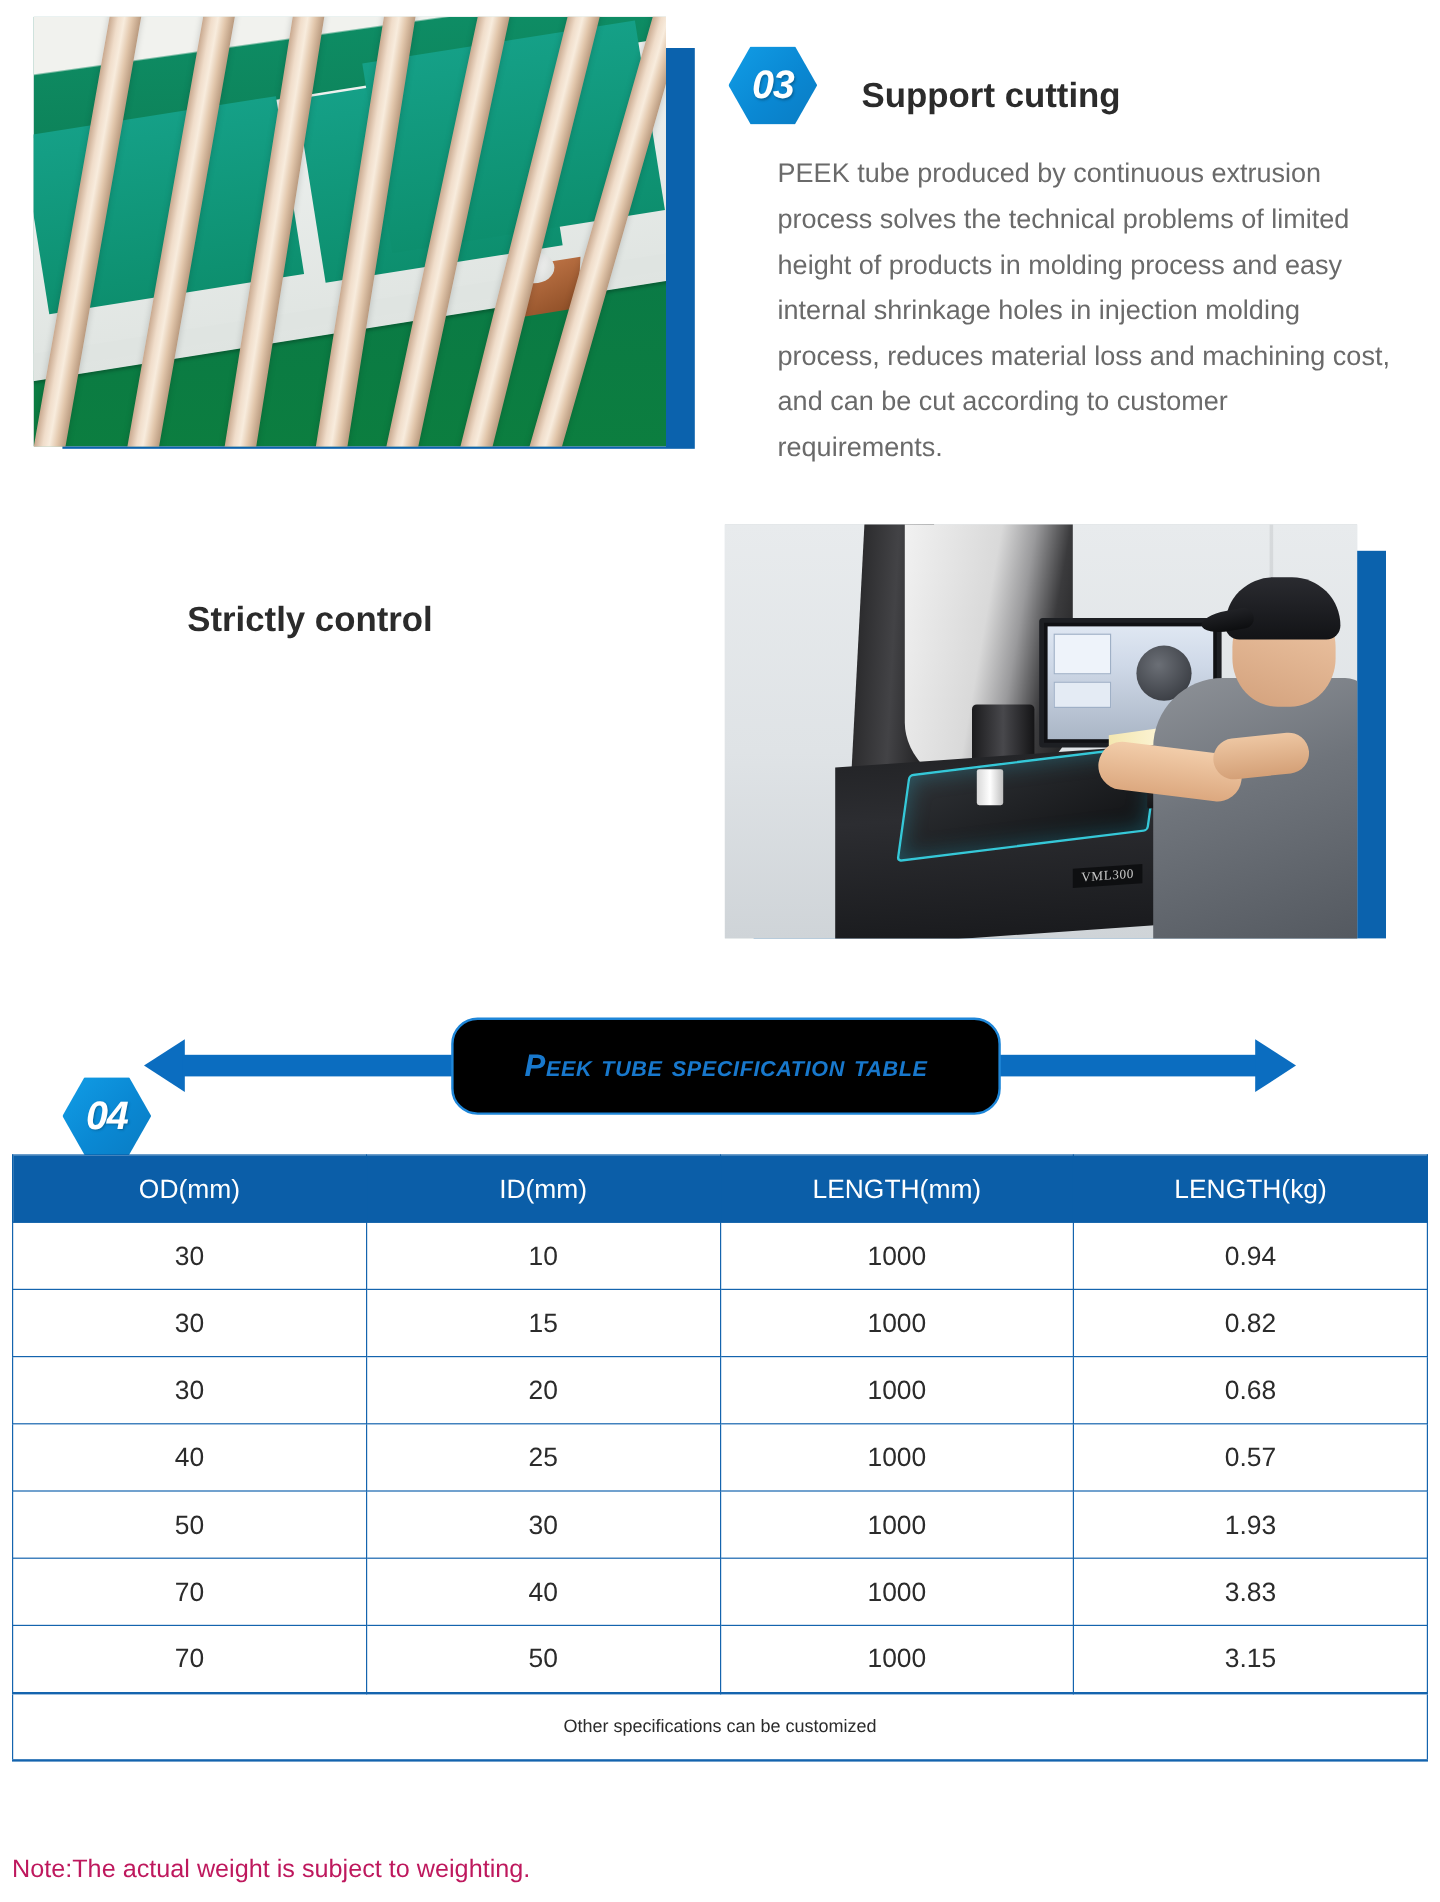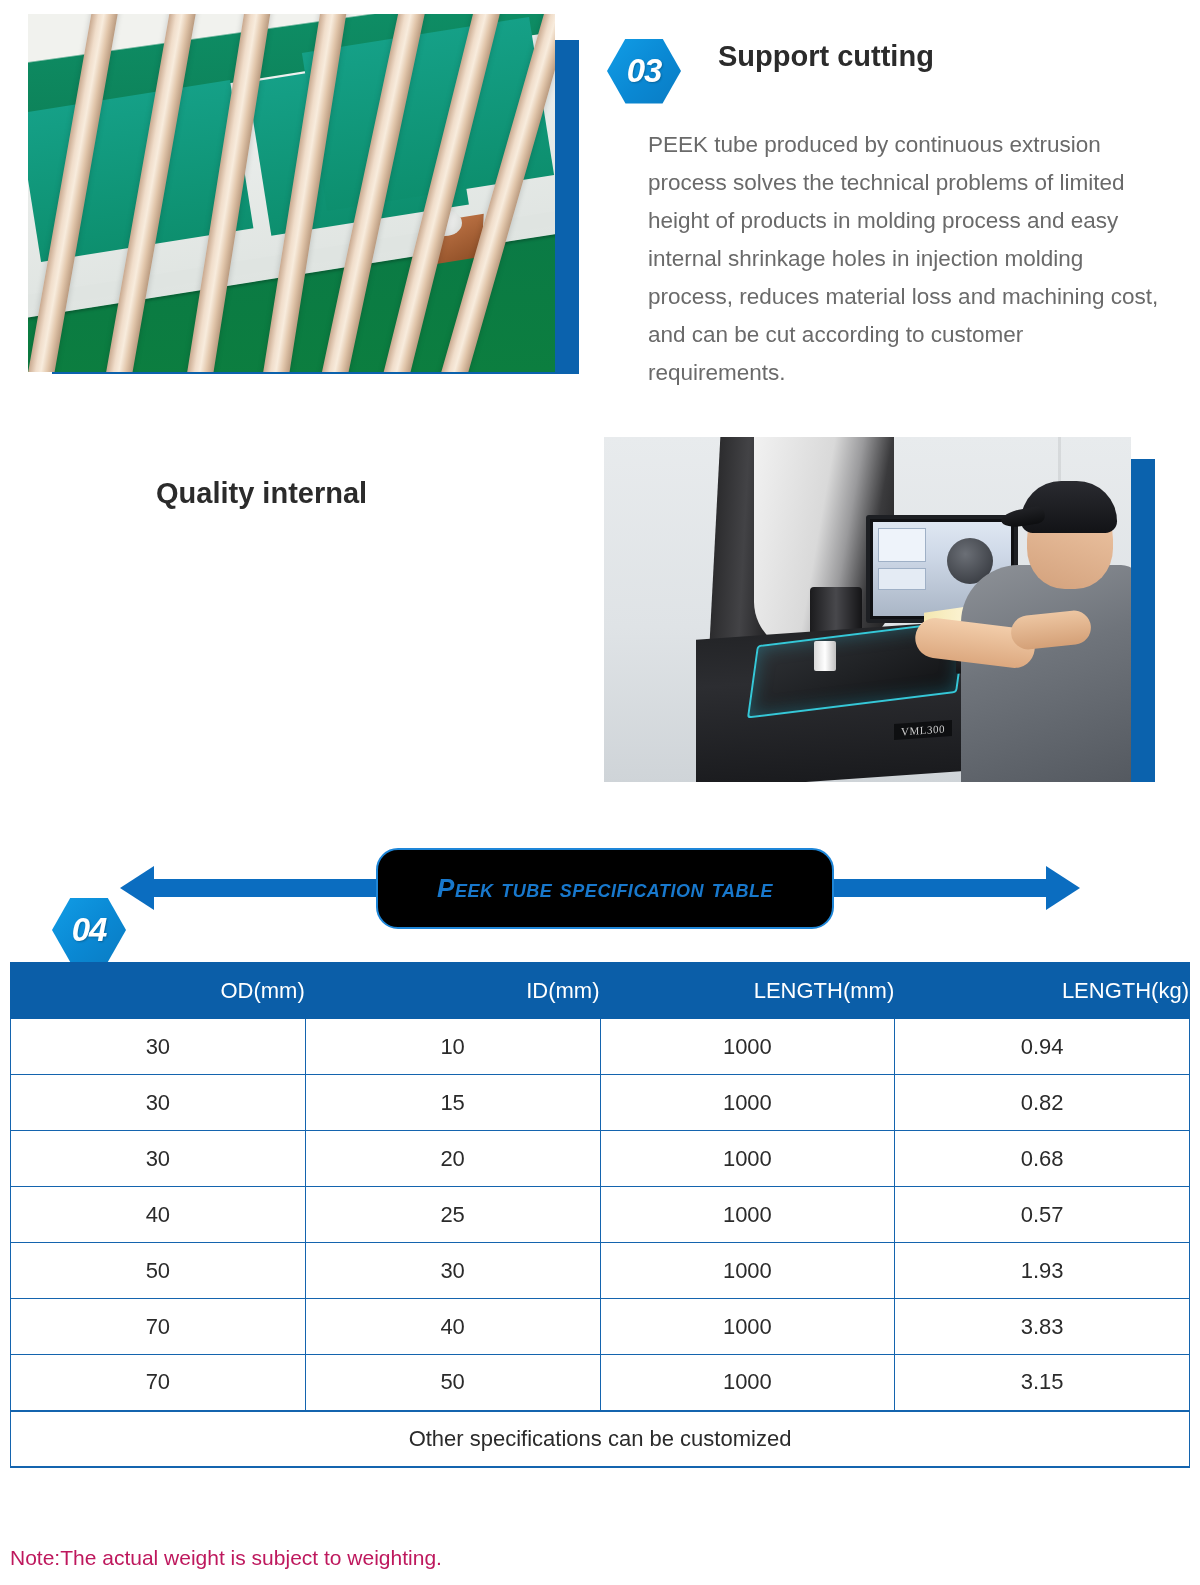--- a/index.html
+++ b/index.html
@@ -234,20 +234,21 @@
     letter-spacing: -1px;
     text-shadow: 1px 1px 2px rgba(0,0,0,.25);
   }
 
   .sec-title {
     position: absolute;
     font-size: 29px;
     font-weight: bold;
     color: #2b2b2b;
     white-space: nowrap;
+    margin-top: 24px;
   }
 
   .sec-body {
     position: absolute;
     font-size: 22.5px;
     line-height: 38px;
     color: #6a6a6a;
   }
   .arrow-bar {
     position: absolute;
@@ -296,33 +297,32 @@
     border-collapse: collapse;
     table-layout: fixed;
   }
   .spec-table th {
     background: #0b5ea8;
     color: #ffffff;
     font-size: 22px;
     font-weight: normal;
     height: 56px;
     border: 1px solid #0b5ea8;
-    text-align: right;
   }
   .spec-table td {
     height: 56px;
     text-align: center;
     font-size: 22px;
     color: #2b2b2b;
     border: 1px solid #1464ae;
     background: #ffffff;
   }
   .spec-table td.footer-cell {
     height: 56px;
-    font-size: 22px;
+    font-size: 15px;
     border-left: 1px solid #1464ae;
     border-right: 1px solid #1464ae;
     border-top: 2px solid #1464ae;
     border-bottom: 2px solid #1464ae;
   }
   .note {
     position: absolute;
     left: 10px; top: 1546px;
     font-size: 21px;
     color: #be185d;
@@ -394,21 +394,21 @@
     <div class="qc-arm"></div>
     <div class="qc-arm2"></div>
   </div>
 
   <div class="badge-wrap" style="left:45px; top:461px; position:absolute;">
     <div class="hex-ring"></div>
     <div class="hex-core"></div>
     <div class="hex-num">04</div>
   </div>
 
-  <div class="sec-title" style="left:156px; top:47px;">Quality internal</div>
+  <div class="sec-title" style="left:156px; top:47px;">Strictly control</div>
 
 </div>
 
 <div>
   <div class="arrow-head arrow-head-left"></div>
   <div class="arrow-bar"></div>
   <div class="arrow-head arrow-head-right"></div>
   <div class="divider-box">
     <span class="divider-text">Peek tube specification table</span>
   </div>

